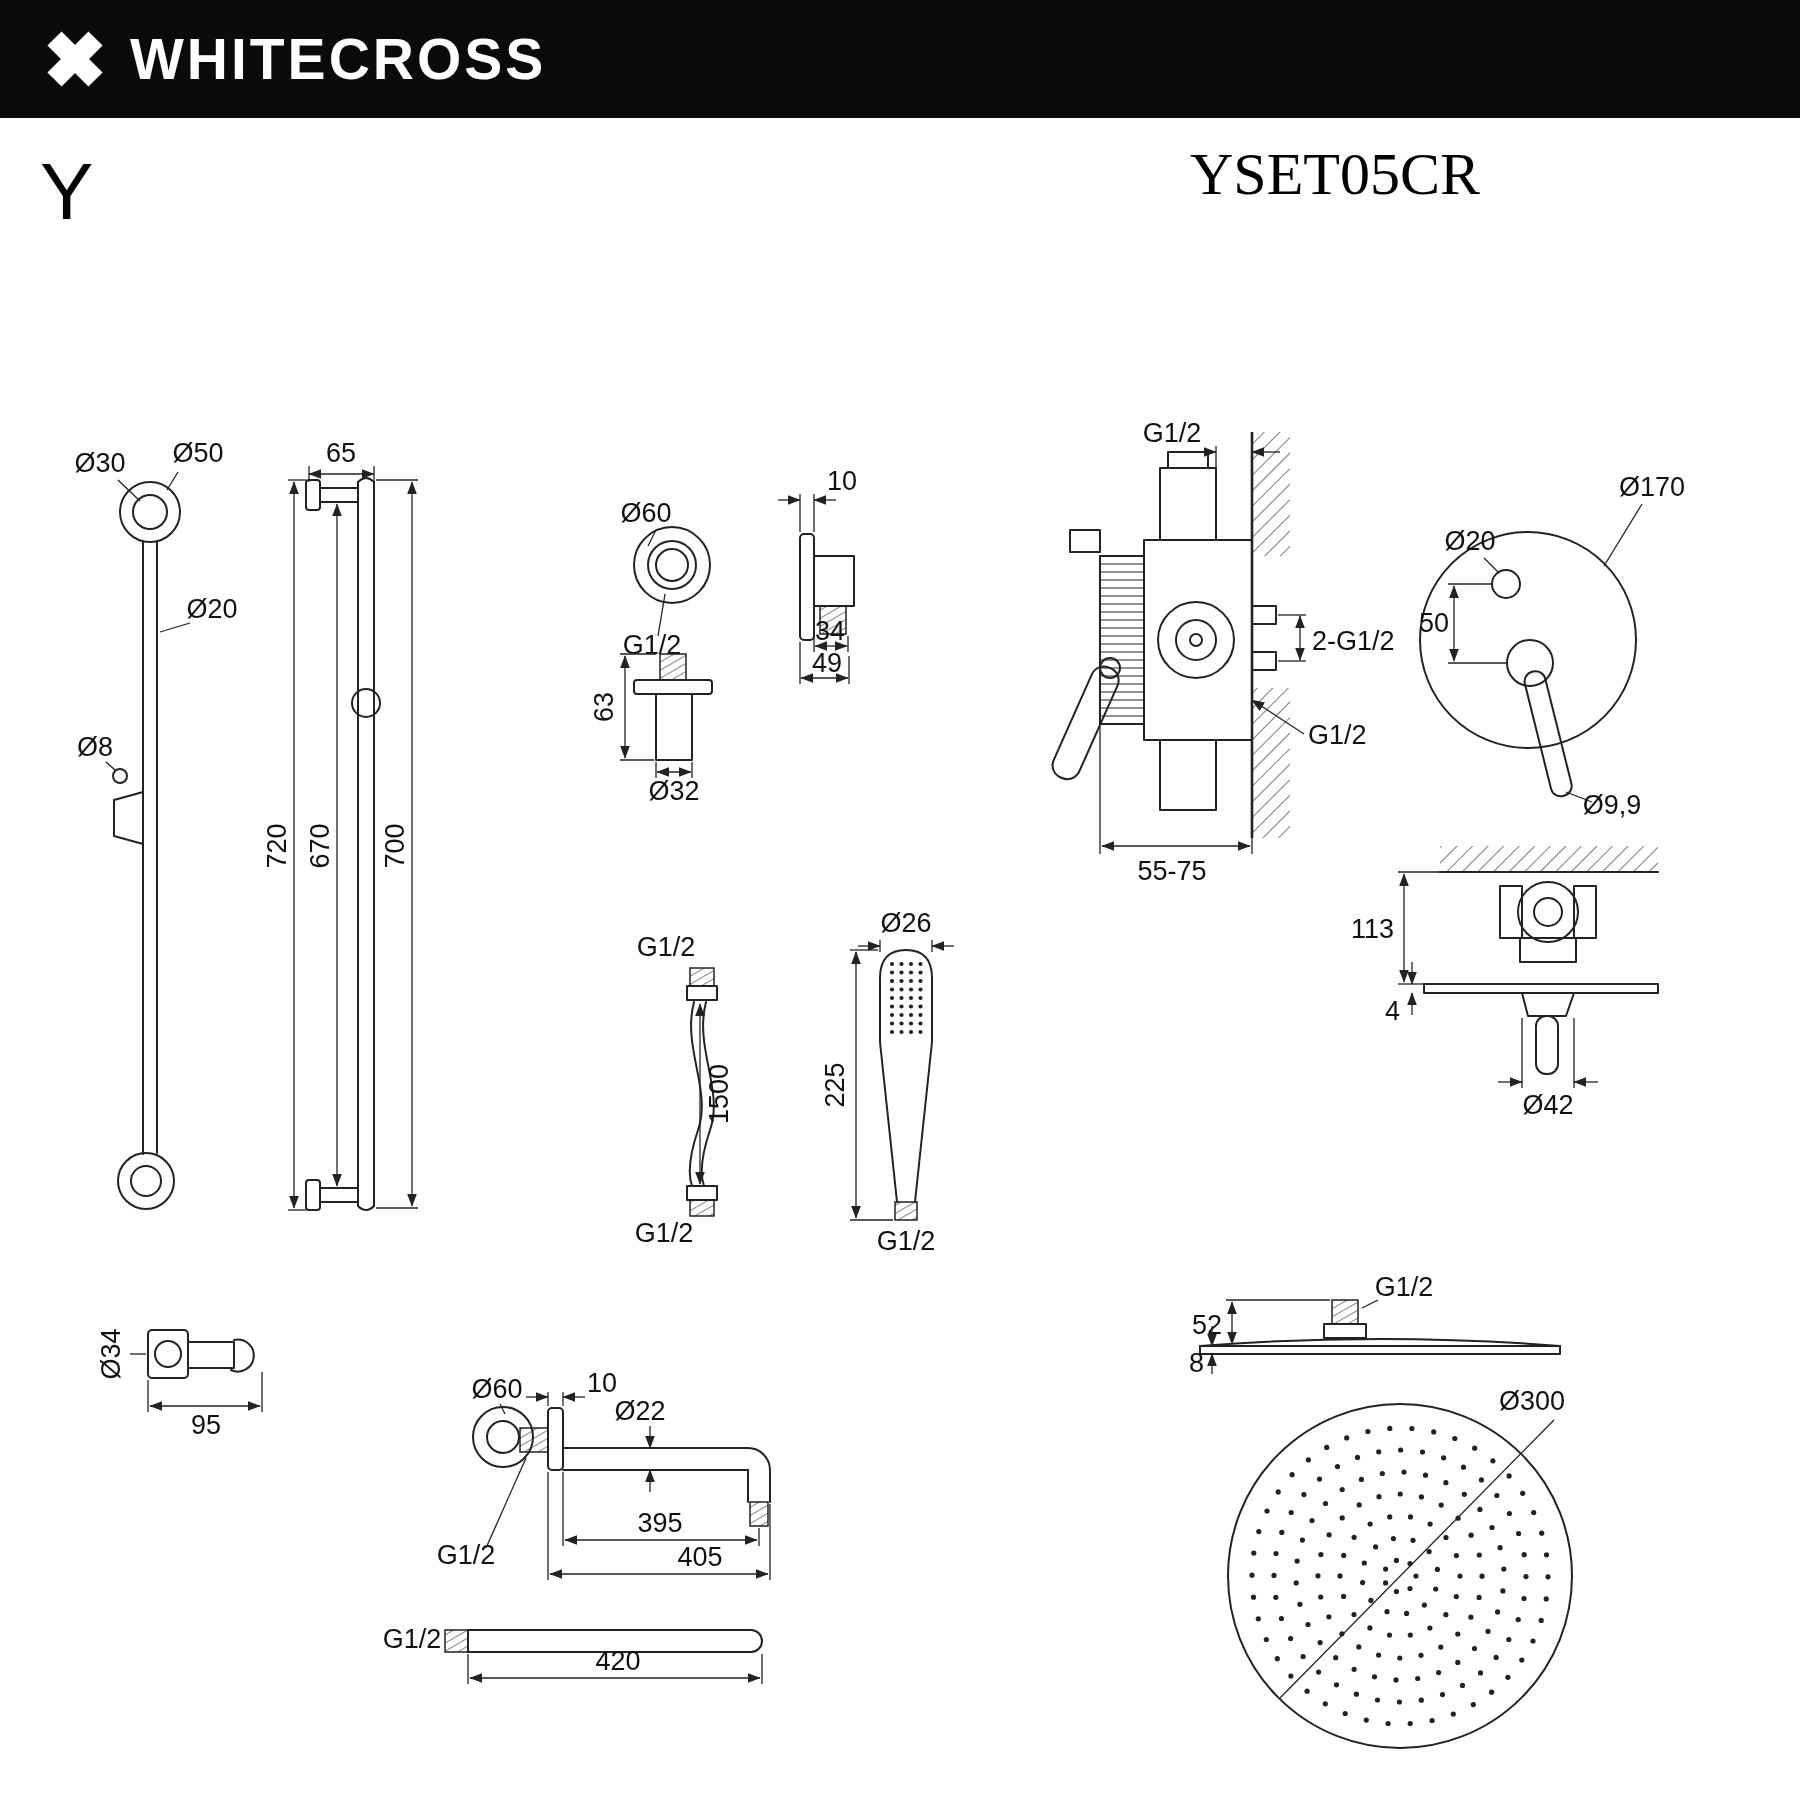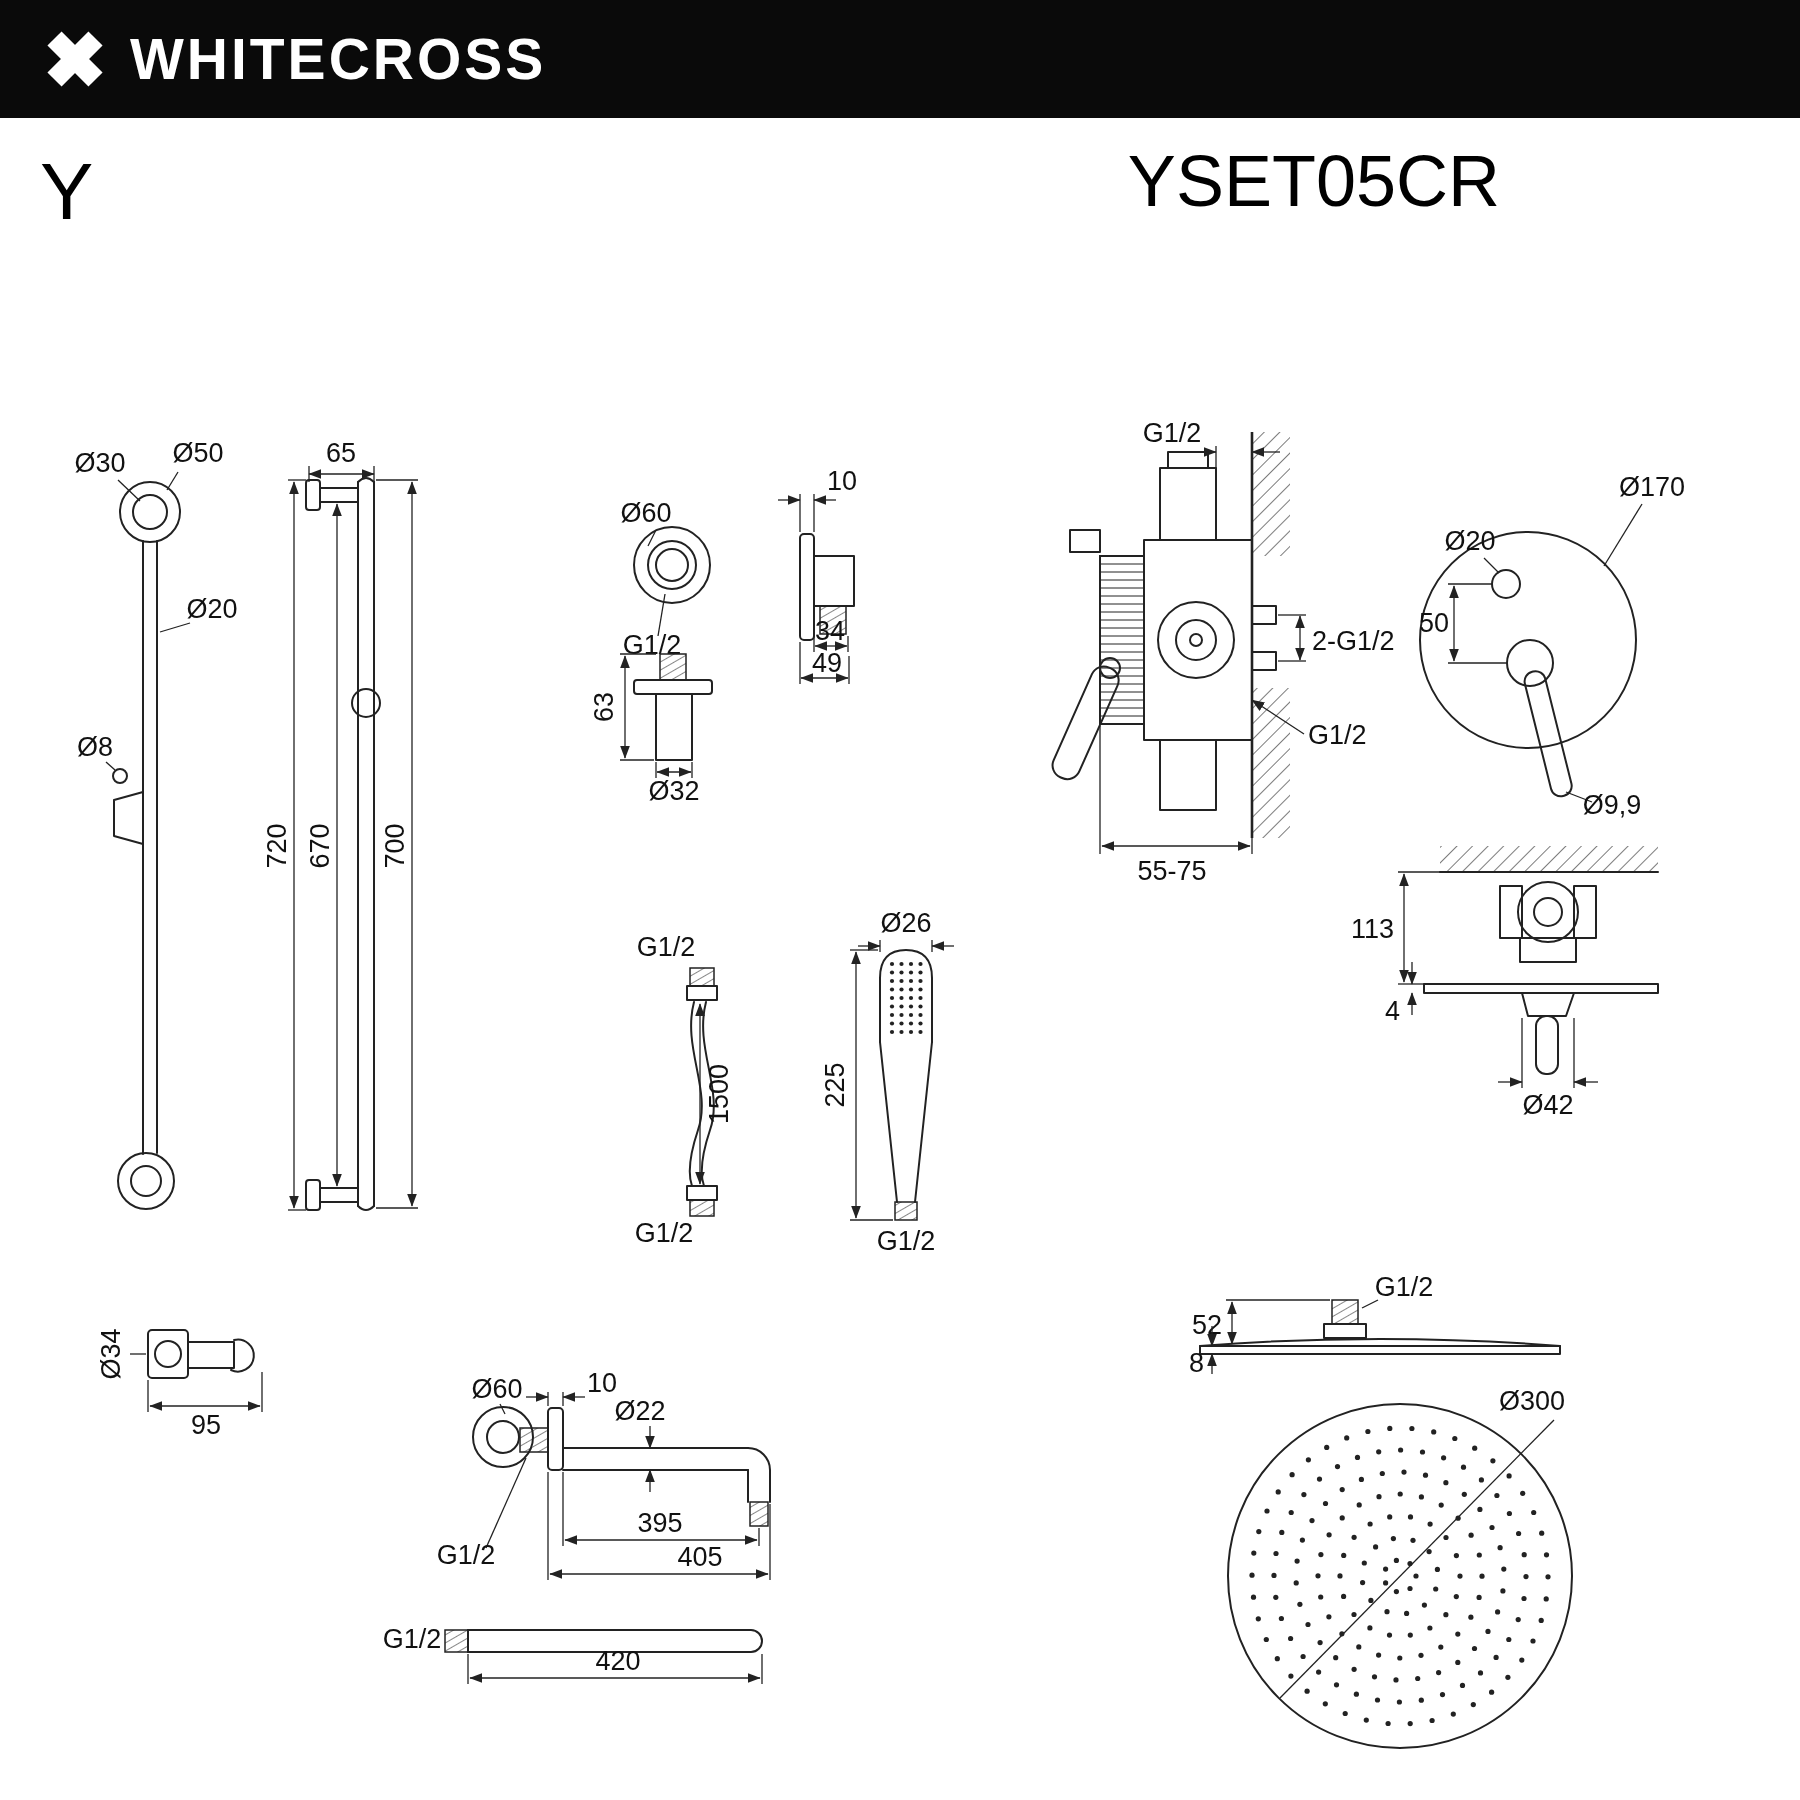--- a/index.html
+++ b/index.html
@@ -1,20 +1,20 @@
 <!DOCTYPE html>
 <html><head>
 <meta charset="utf-8">
 <style>
   html,body{margin:0;padding:0;}
   body{width:1800px;height:1800px;position:relative;background:#fff;font-family:"Liberation Sans",sans-serif;overflow:hidden;}
   .header{position:absolute;top:0;left:0;width:1800px;height:118px;background:#0a0a0a;display:flex;align-items:center;padding-left:36px;box-sizing:border-box;}
   .brand{color:#fff;font-size:57px;font-weight:bold;letter-spacing:3px;margin-left:16px;}
   .series{position:absolute;top:146px;left:40px;font-size:80px;color:#000;}
-  .model{position:absolute;top:140px;right:300px;font-size:72px;color:#000;}
+  .model{position:absolute;top:140px;right:320px;font-size:60px;color:#000;font-family:Liberation Serif, serif;}
   svg.draw{position:absolute;top:0;left:0;}
   .st{stroke:#222;stroke-width:2;fill:none;stroke-linecap:round;stroke-linejoin:round;}
   .dim{stroke:#222;stroke-width:1.3;fill:none;}
   .lbl{font-size:27px;fill:#111;font-family:"Liberation Sans",sans-serif;}
 </style>
 </head>
 <body>
 
 <div class="header">
   <svg width="78" height="78" viewBox="0 0 78 78">

